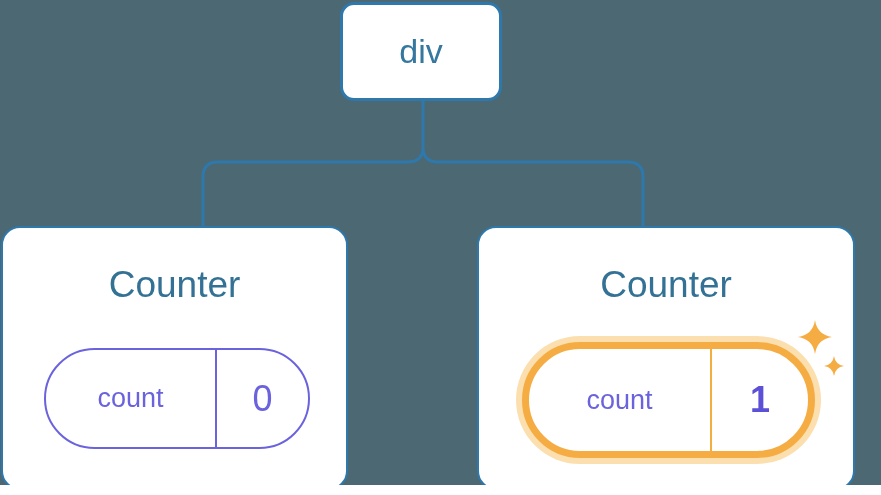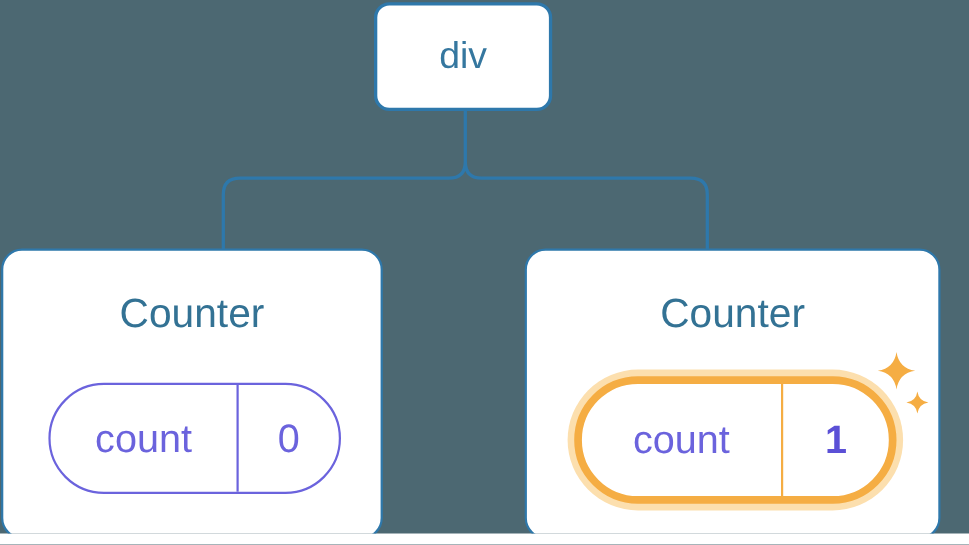--- a/index.html
+++ b/index.html
@@ -76,21 +76,21 @@
   .pill-hot {
     left: 43px; top: 114px;
     width: 293px; height: 116px;
     border: 7px solid var(--highlight-orange);
     box-shadow: 0 0 0 6px var(--highlight-glow);
     border-radius: 70px;
   }
   .pill-key {
     flex: 1;
     display: flex; align-items: center; justify-content: center;
-    font-size: 36px;
+    font-size: 27px;
     color: var(--state-purple);
   }
   .pill-value {
     display: flex; align-items: center; justify-content: center;
     font-size: 36px;
     color: var(--state-purple);
   }
   .pill-plain .pill-value {
     width: 91px;
     border-left: 2px solid var(--state-purple);

